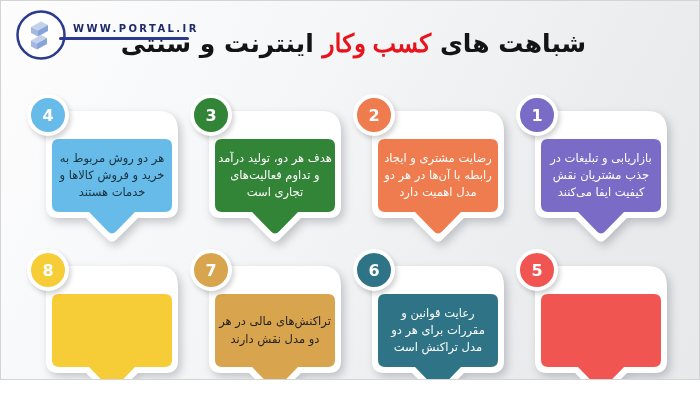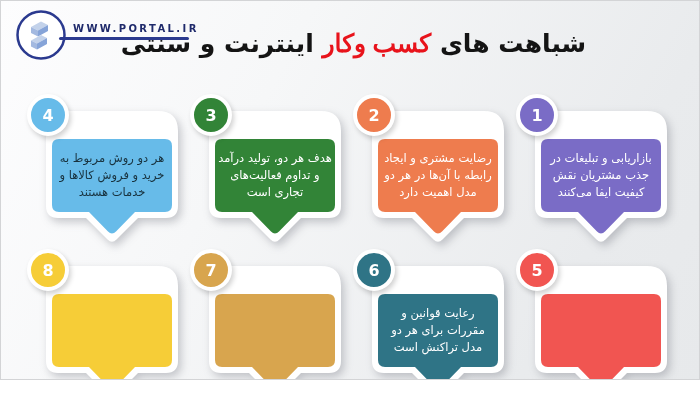--- a/index.html
+++ b/index.html
@@ -126,20 +126,21 @@
   </div>
 
   <div class="card" style="left: 208px; top: 265px; --card-color: #d8a54e; --card-text-color: #1f1f1f;">
     <svg class="bubble" viewBox="0 0 132 140" width="132" height="140">
       <path class="b-white" d="M 12 0 H 112 Q 132 0 132 20 V 95 Q 132 107 120 107 H 92 L 70.5 128.5 Q 66 133 61.5 128.5 L 40 107 H 12 Q 0 107 0 95 V 12 Q 0 0 12 0 Z"></path>
       <path class="b-color" d="M 13 28 H 119 Q 126 28 126 35 V 94 Q 126 101 119 101 H 89 L 70 120.5 Q 66 124.5 62 120.5 L 43 101 H 13 Q 6 101 6 94 V 35 Q 6 28 13 28 Z"></path>
     </svg>
     <div class="num-circle">
         <span>7</span>
       </div>
+    <div class="card-text">تراکنش‌های مالی در هر دو مدل نقش دارند</div>
   </div>
 
   <div class="card" style="left: 371px; top: 265px; --card-color: #2f7486; --card-text-color: #ffffff;">
     <svg class="bubble" viewBox="0 0 132 140" width="132" height="140">
       <path class="b-white" d="M 12 0 H 112 Q 132 0 132 20 V 95 Q 132 107 120 107 H 92 L 70.5 128.5 Q 66 133 61.5 128.5 L 40 107 H 12 Q 0 107 0 95 V 12 Q 0 0 12 0 Z"></path>
       <path class="b-color" d="M 13 28 H 119 Q 126 28 126 35 V 94 Q 126 101 119 101 H 89 L 70 120.5 Q 66 124.5 62 120.5 L 43 101 H 13 Q 6 101 6 94 V 35 Q 6 28 13 28 Z"></path>
     </svg>
     <div class="num-circle">
         <span>6</span>
       </div>

